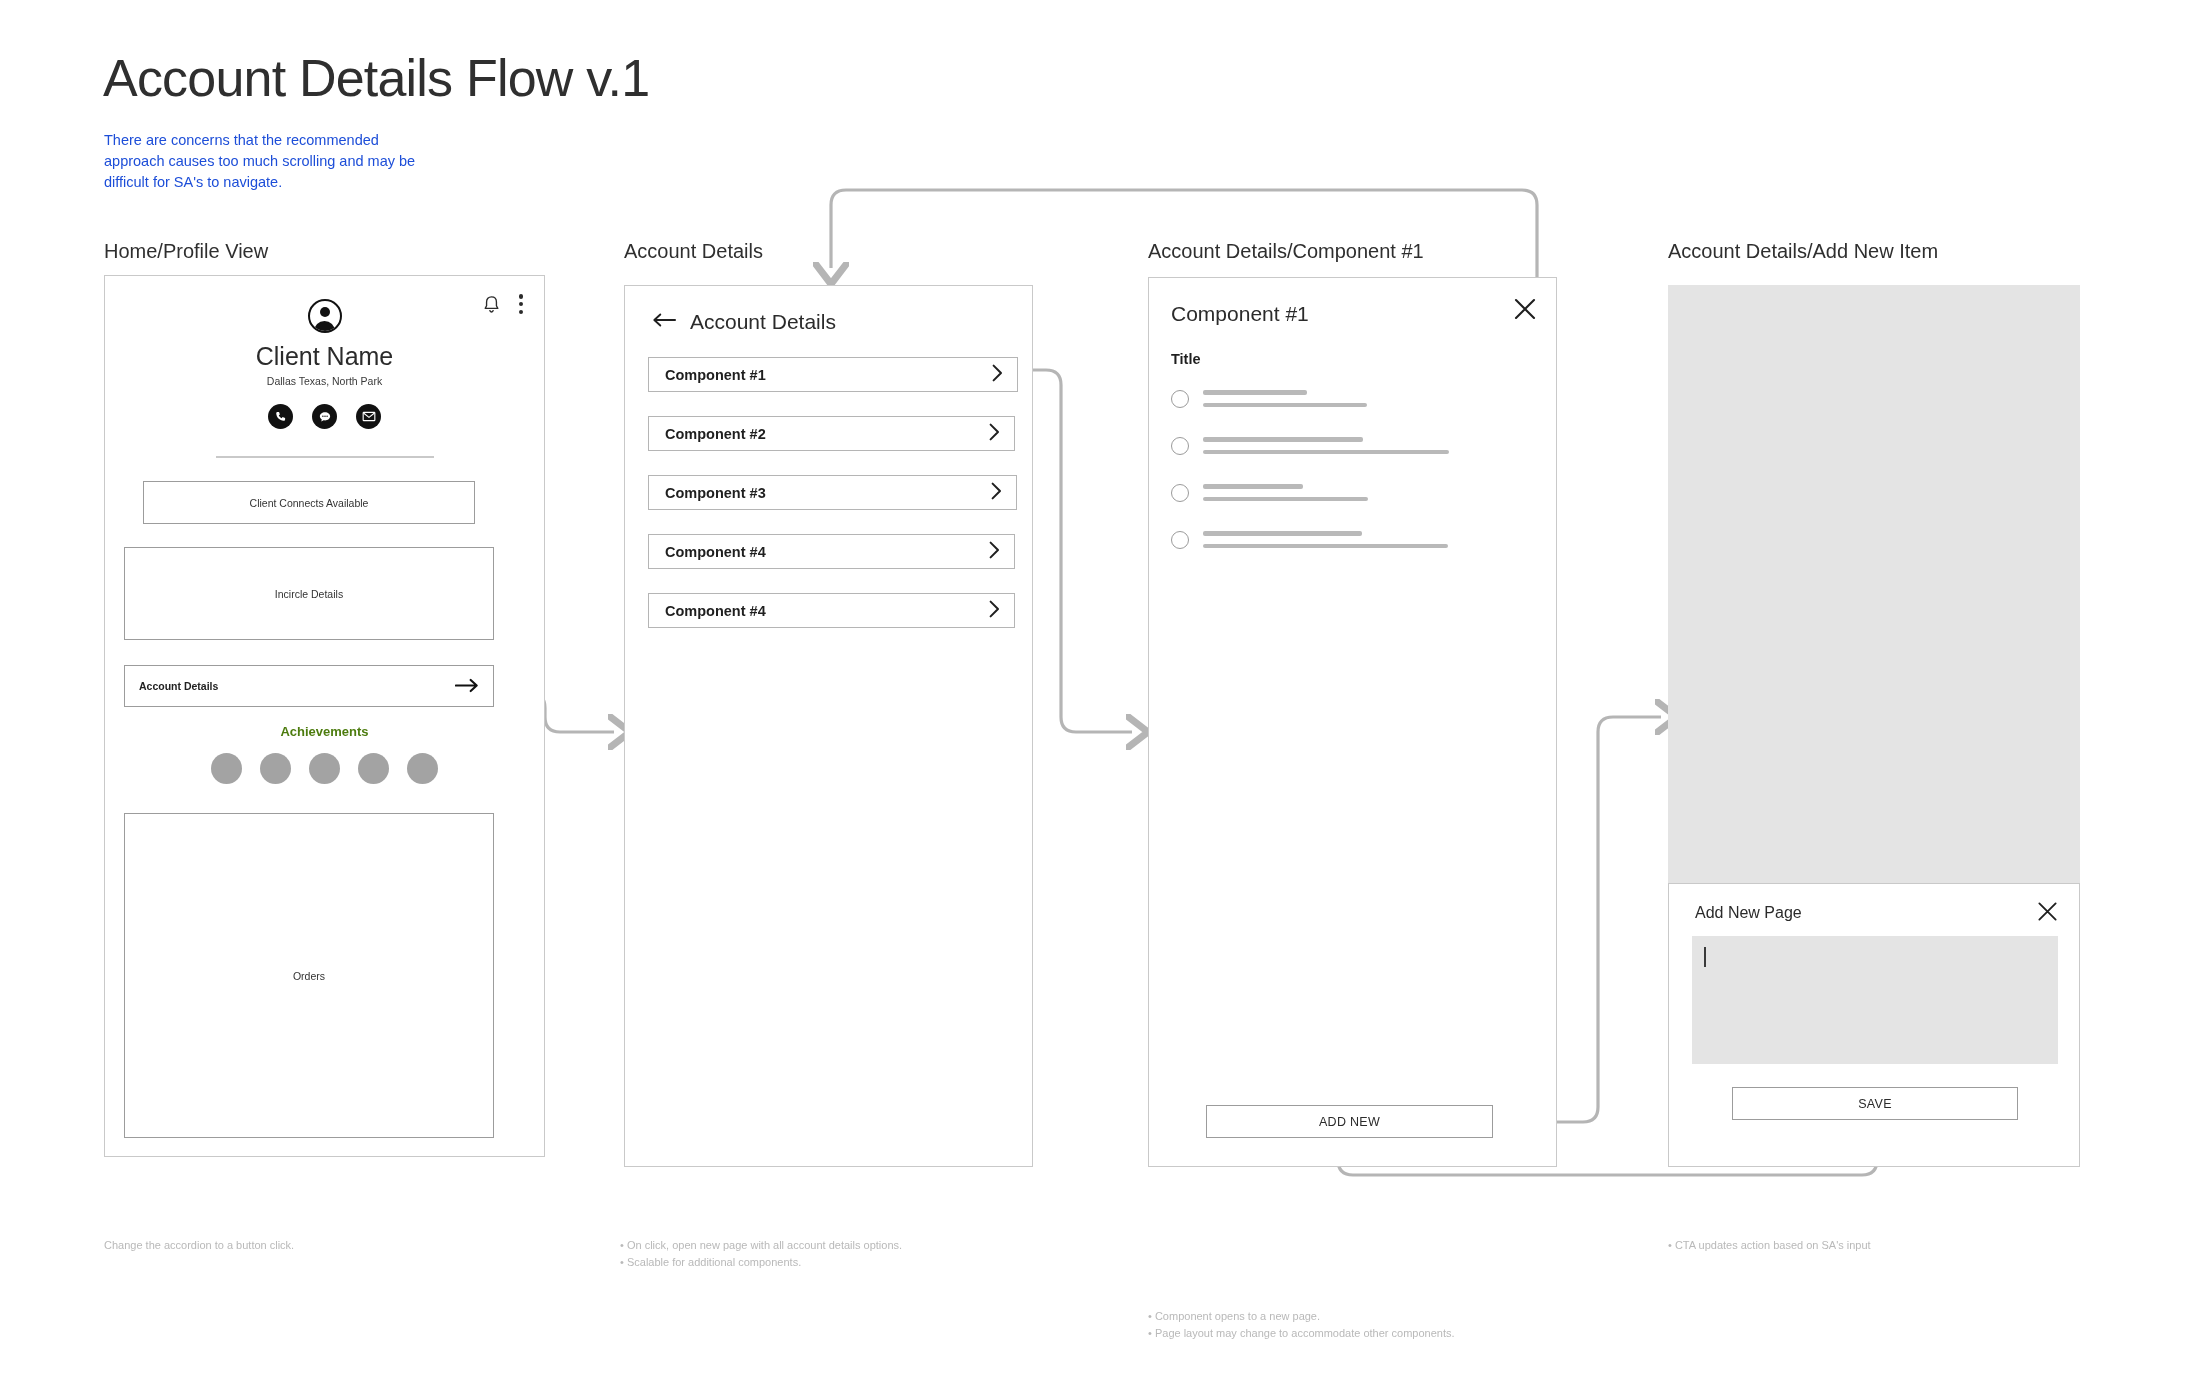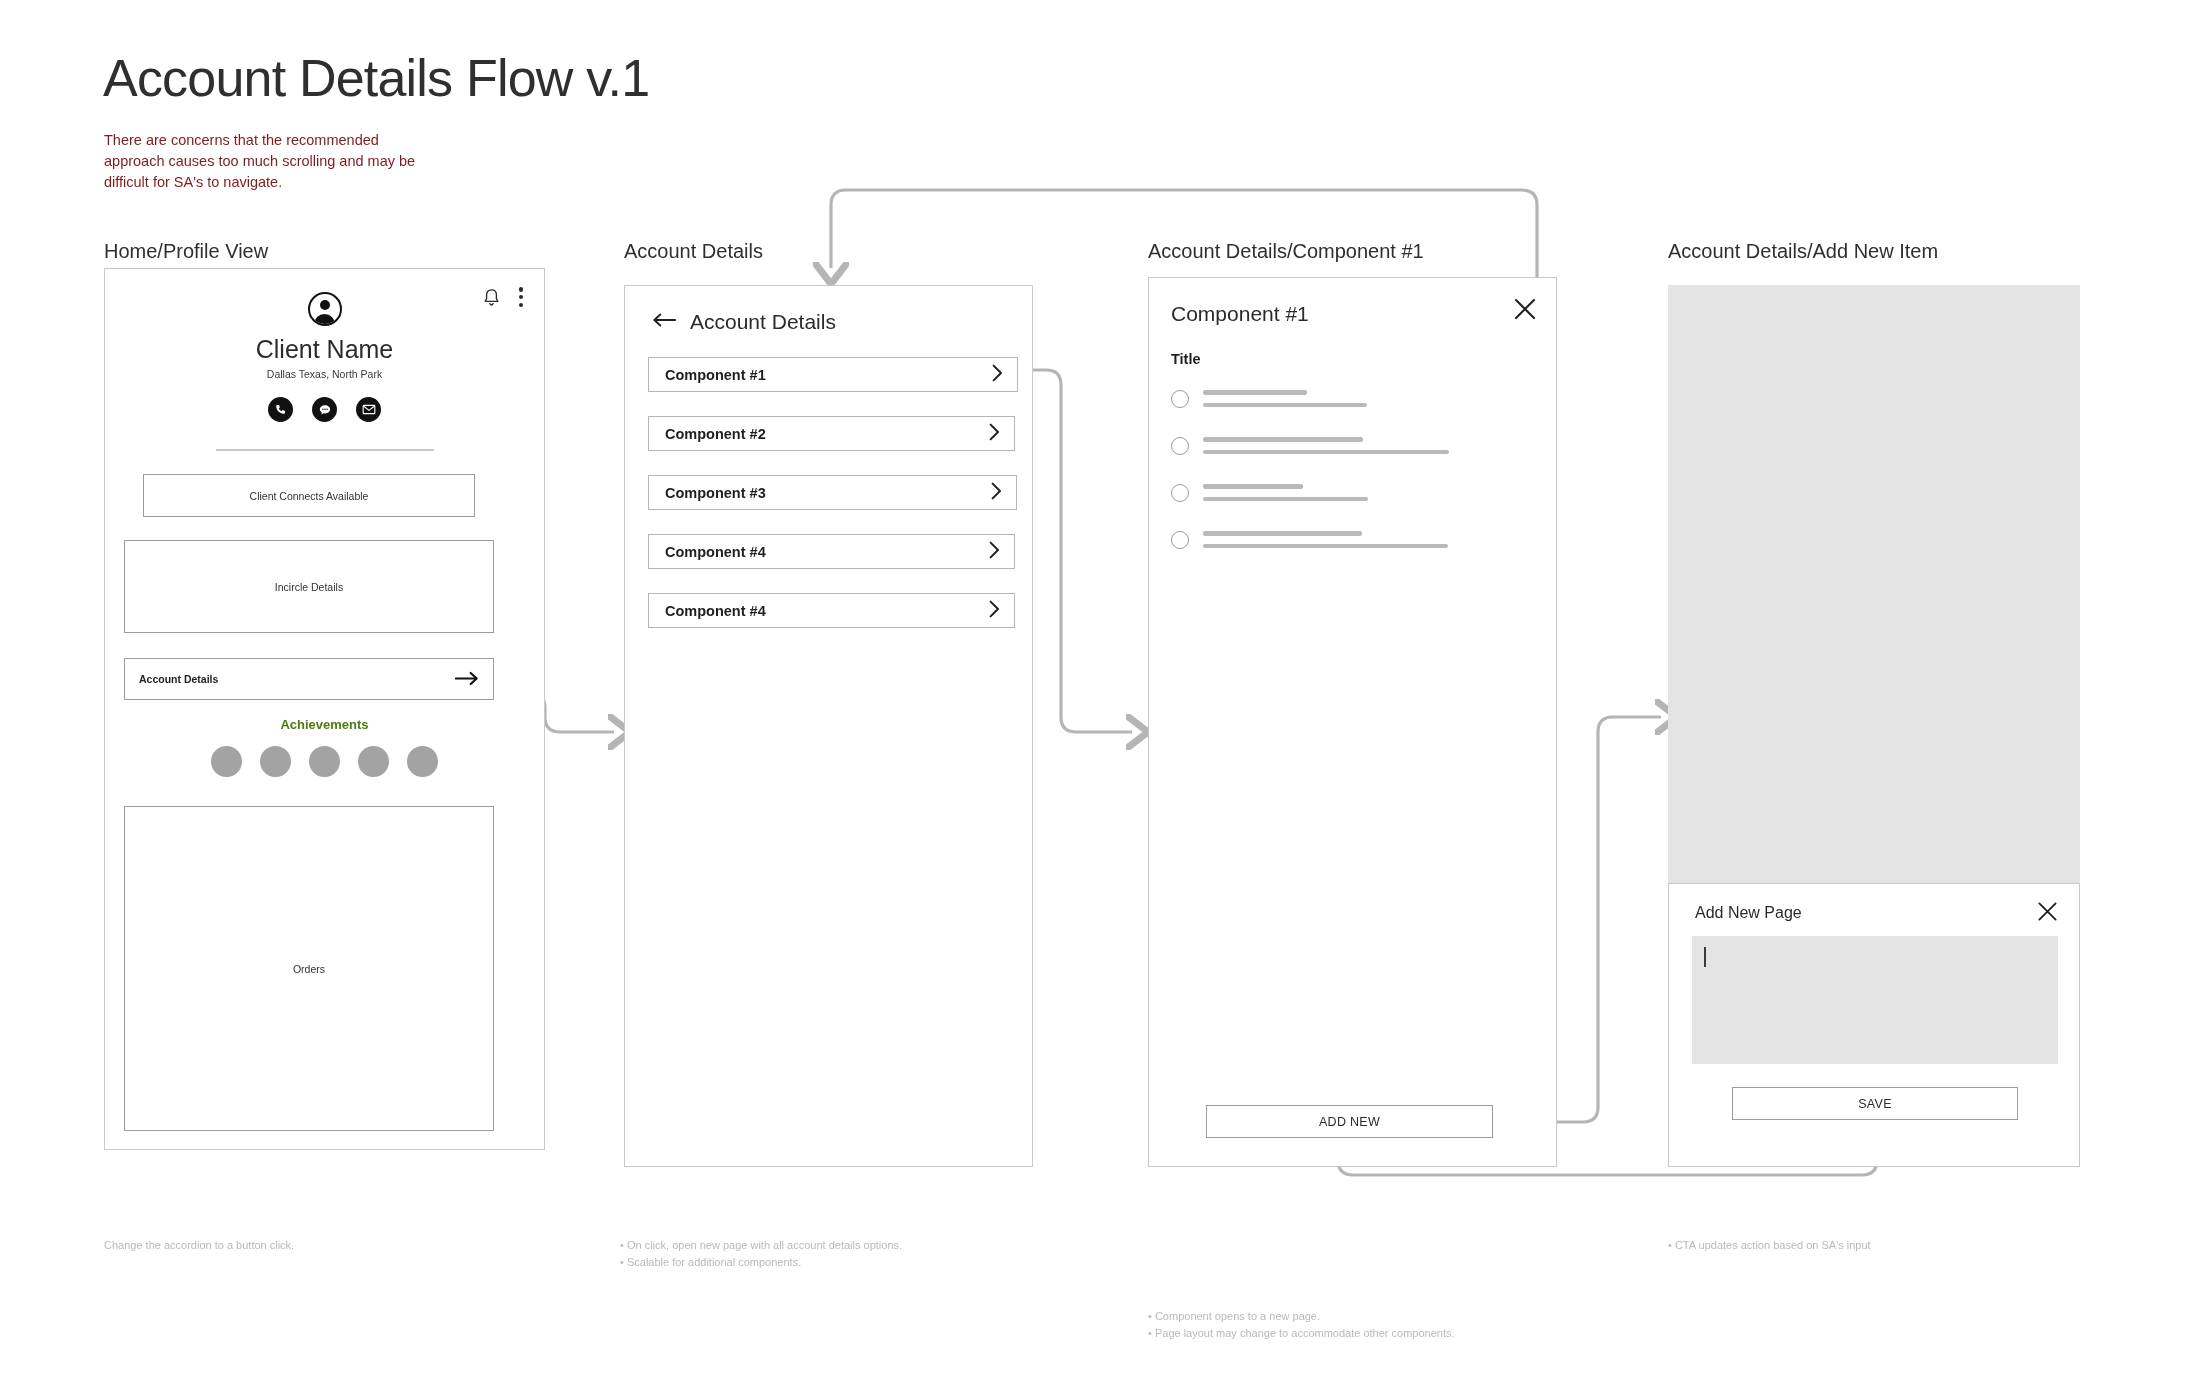--- a/index.html
+++ b/index.html
@@ -13,21 +13,21 @@
   #root { position: relative; width: 2204px; height: 1376px; }
 
   
   .page-title {
     position: absolute; left: 103px; top: 48px;
     font-size: 52px; font-weight: 400; letter-spacing: -0.8px;
     color: #2f2f2f; white-space: nowrap;
   }
   .page-subtitle {
     position: absolute; left: 104px; top: 130px;
-    font-size: 14.5px; line-height: 1.45; color: #7f1d1d;
+    font-size: 14.5px; line-height: 1.45; color: #1d4ed8;
     max-width: 330px;
   }
 
   
   .col-label {
     position: absolute; font-size: 20px; color: #2f2f2f; white-space: nowrap;
   }
 
   
   .frame {
@@ -141,21 +141,21 @@
   </svg>
 
   <div class="page-title">Account Details Flow v.1</div>
   <div class="page-subtitle">There are concerns that the recommended approach causes too much scrolling and may be difficult for SA's to navigate.</div>
 
   <div class="col-label" style="left:104px; top:240px;">Home/Profile View</div>
   <div class="col-label" style="left:624px; top:240px;">Account Details</div>
   <div class="col-label" style="left:1148px; top:240px;">Account Details/Component #1</div>
   <div class="col-label" style="left:1668px; top:240px;">Account Details/Add New Item</div>
 
-  <div class="frame" style="left:104px; top:268px; width:441px; height:882px;">
+  <div class="frame" style="left:104px; top:275px; width:441px; height:882px;">
 
     <div class="s1-topicons">
       <span>
         <svg class="ico-bell" viewBox="0 0 20 22" fill="none" stroke="#2b2b2b" stroke-width="1.6" stroke-linecap="round" stroke-linejoin="round">
           <path d="M10 2 C6.4 2 4.2 4.6 4.2 8 L4.2 12.4 L2.6 15.6 L17.4 15.6 L15.8 12.4 L15.8 8 C15.8 4.6 13.6 2 10 2 Z"></path>
           <path d="M8.1 18.2 C8.6 19.3 9.3 19.8 10 19.8 C10.7 19.8 11.4 19.3 11.9 18.2"></path>
         </svg>
       </span>
       <span class="ico-kebab">
           <i></i>

